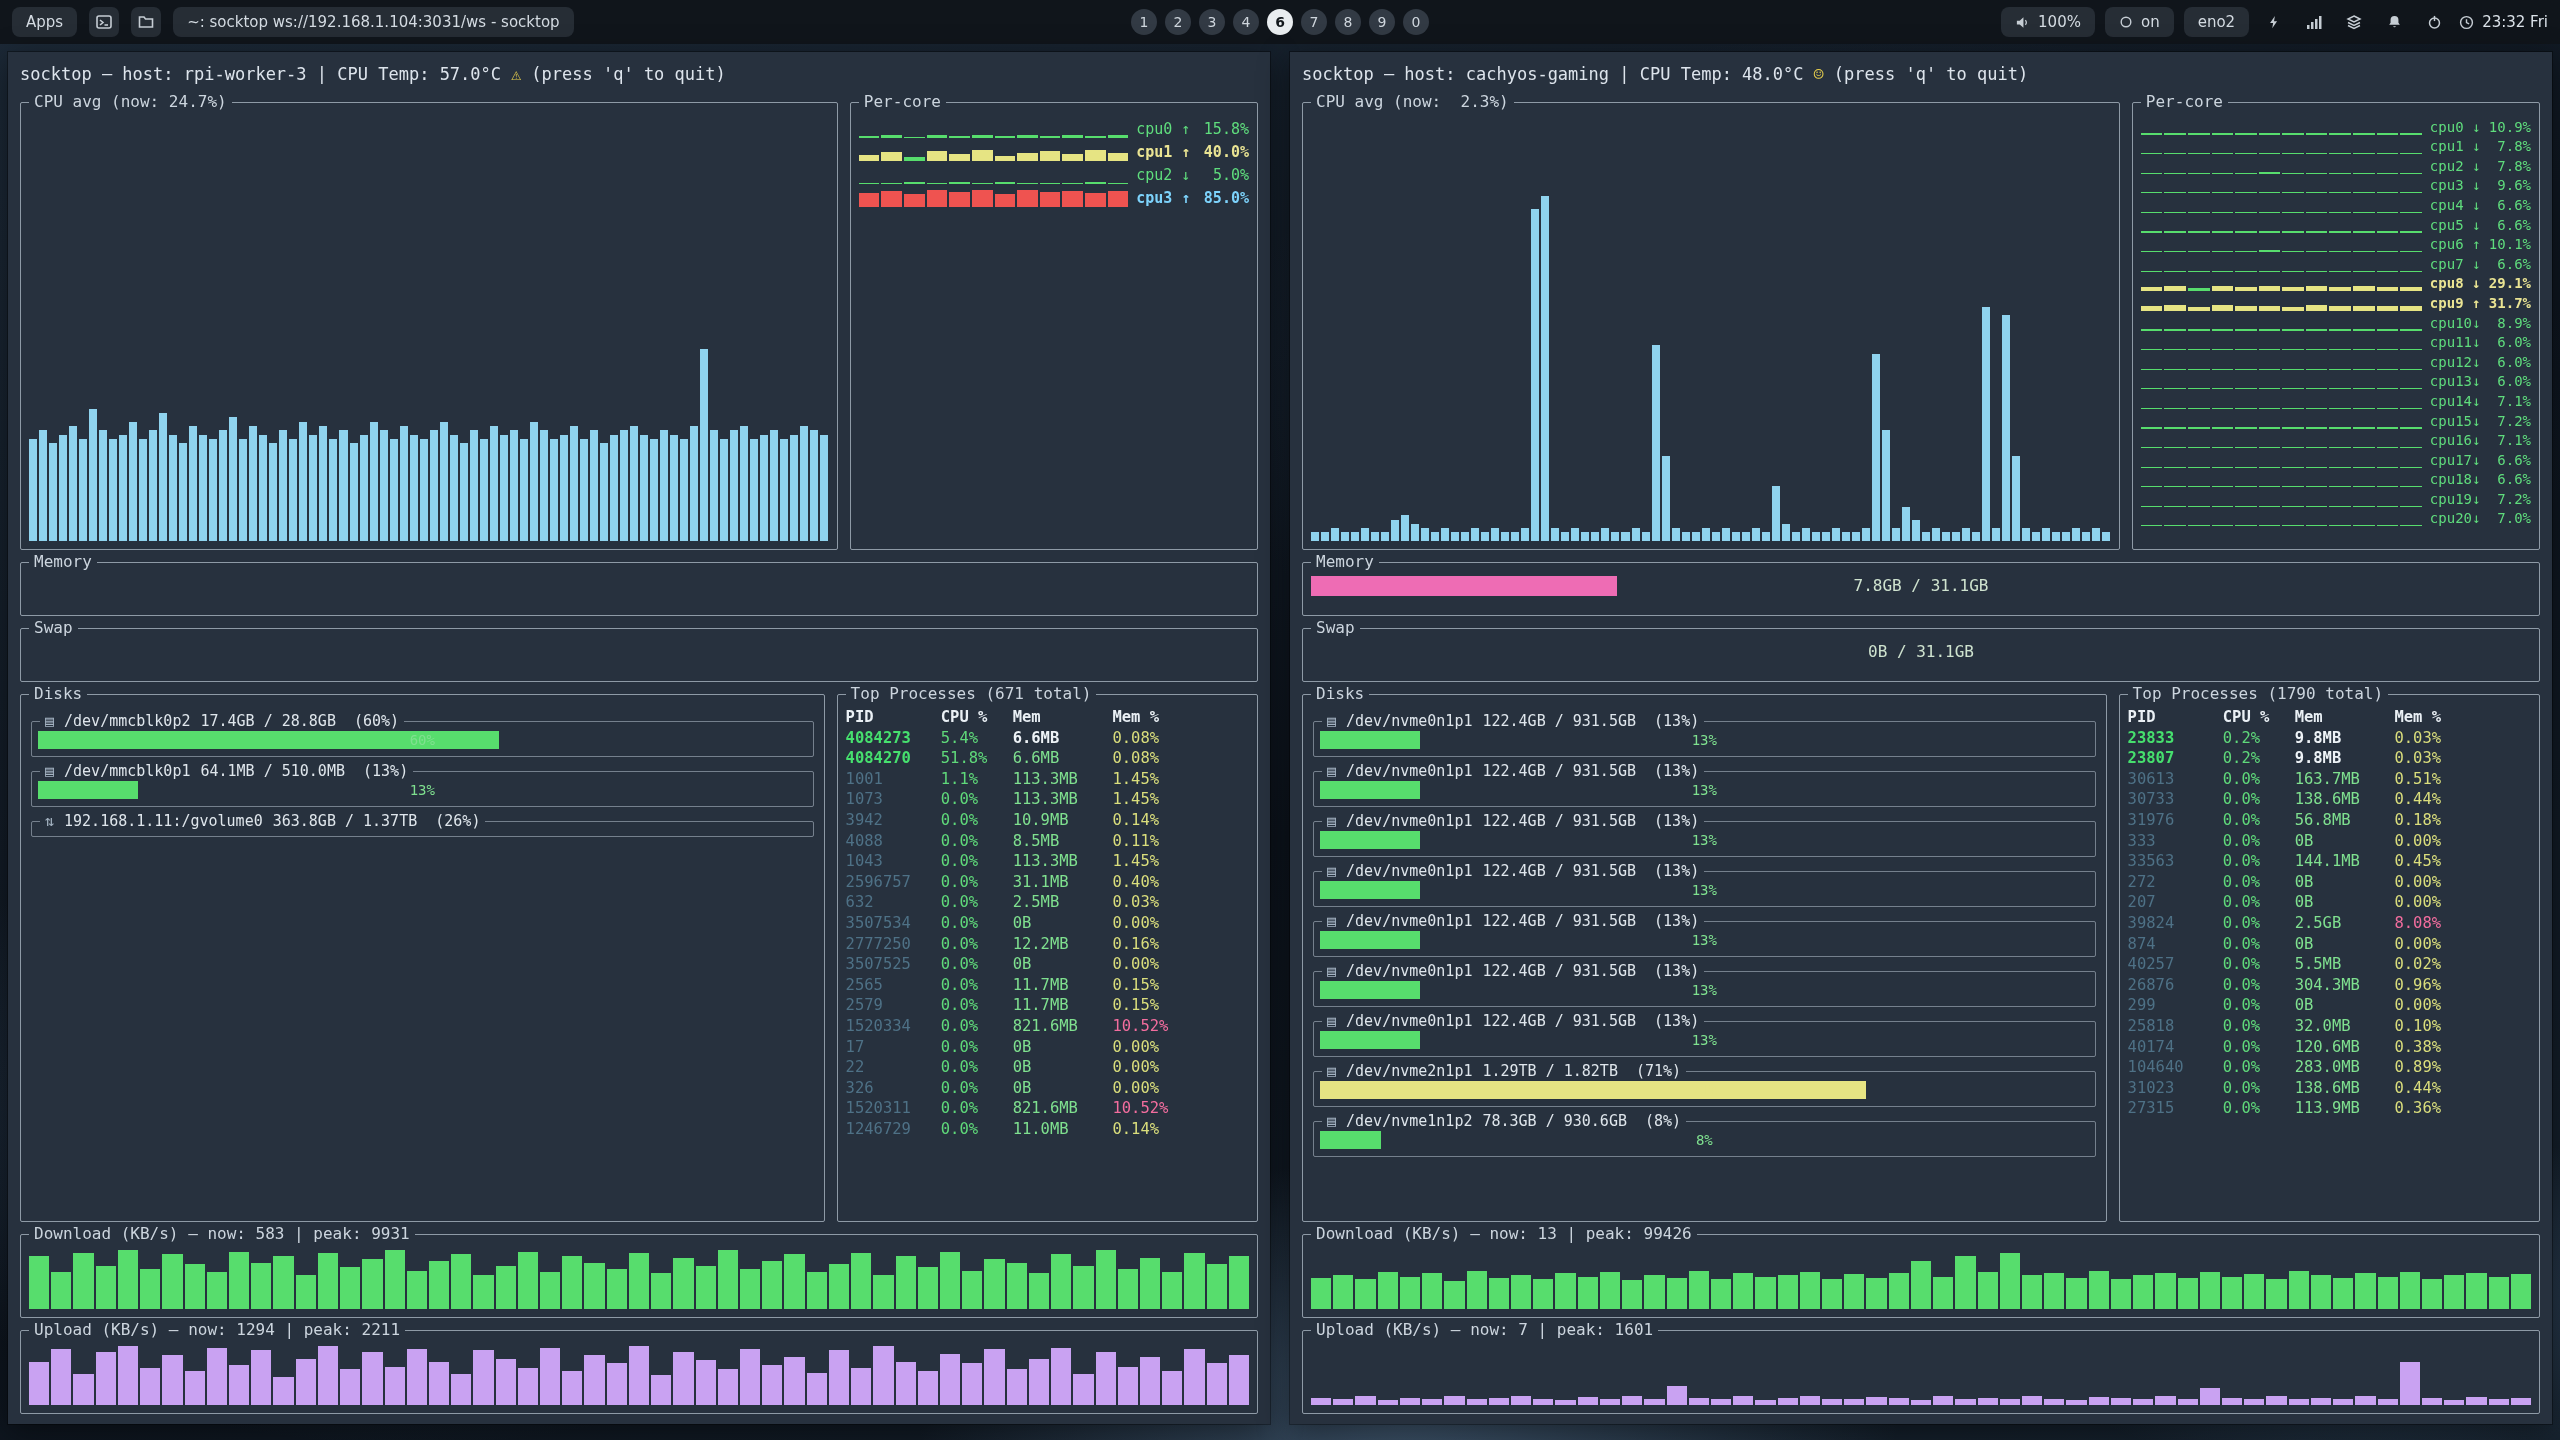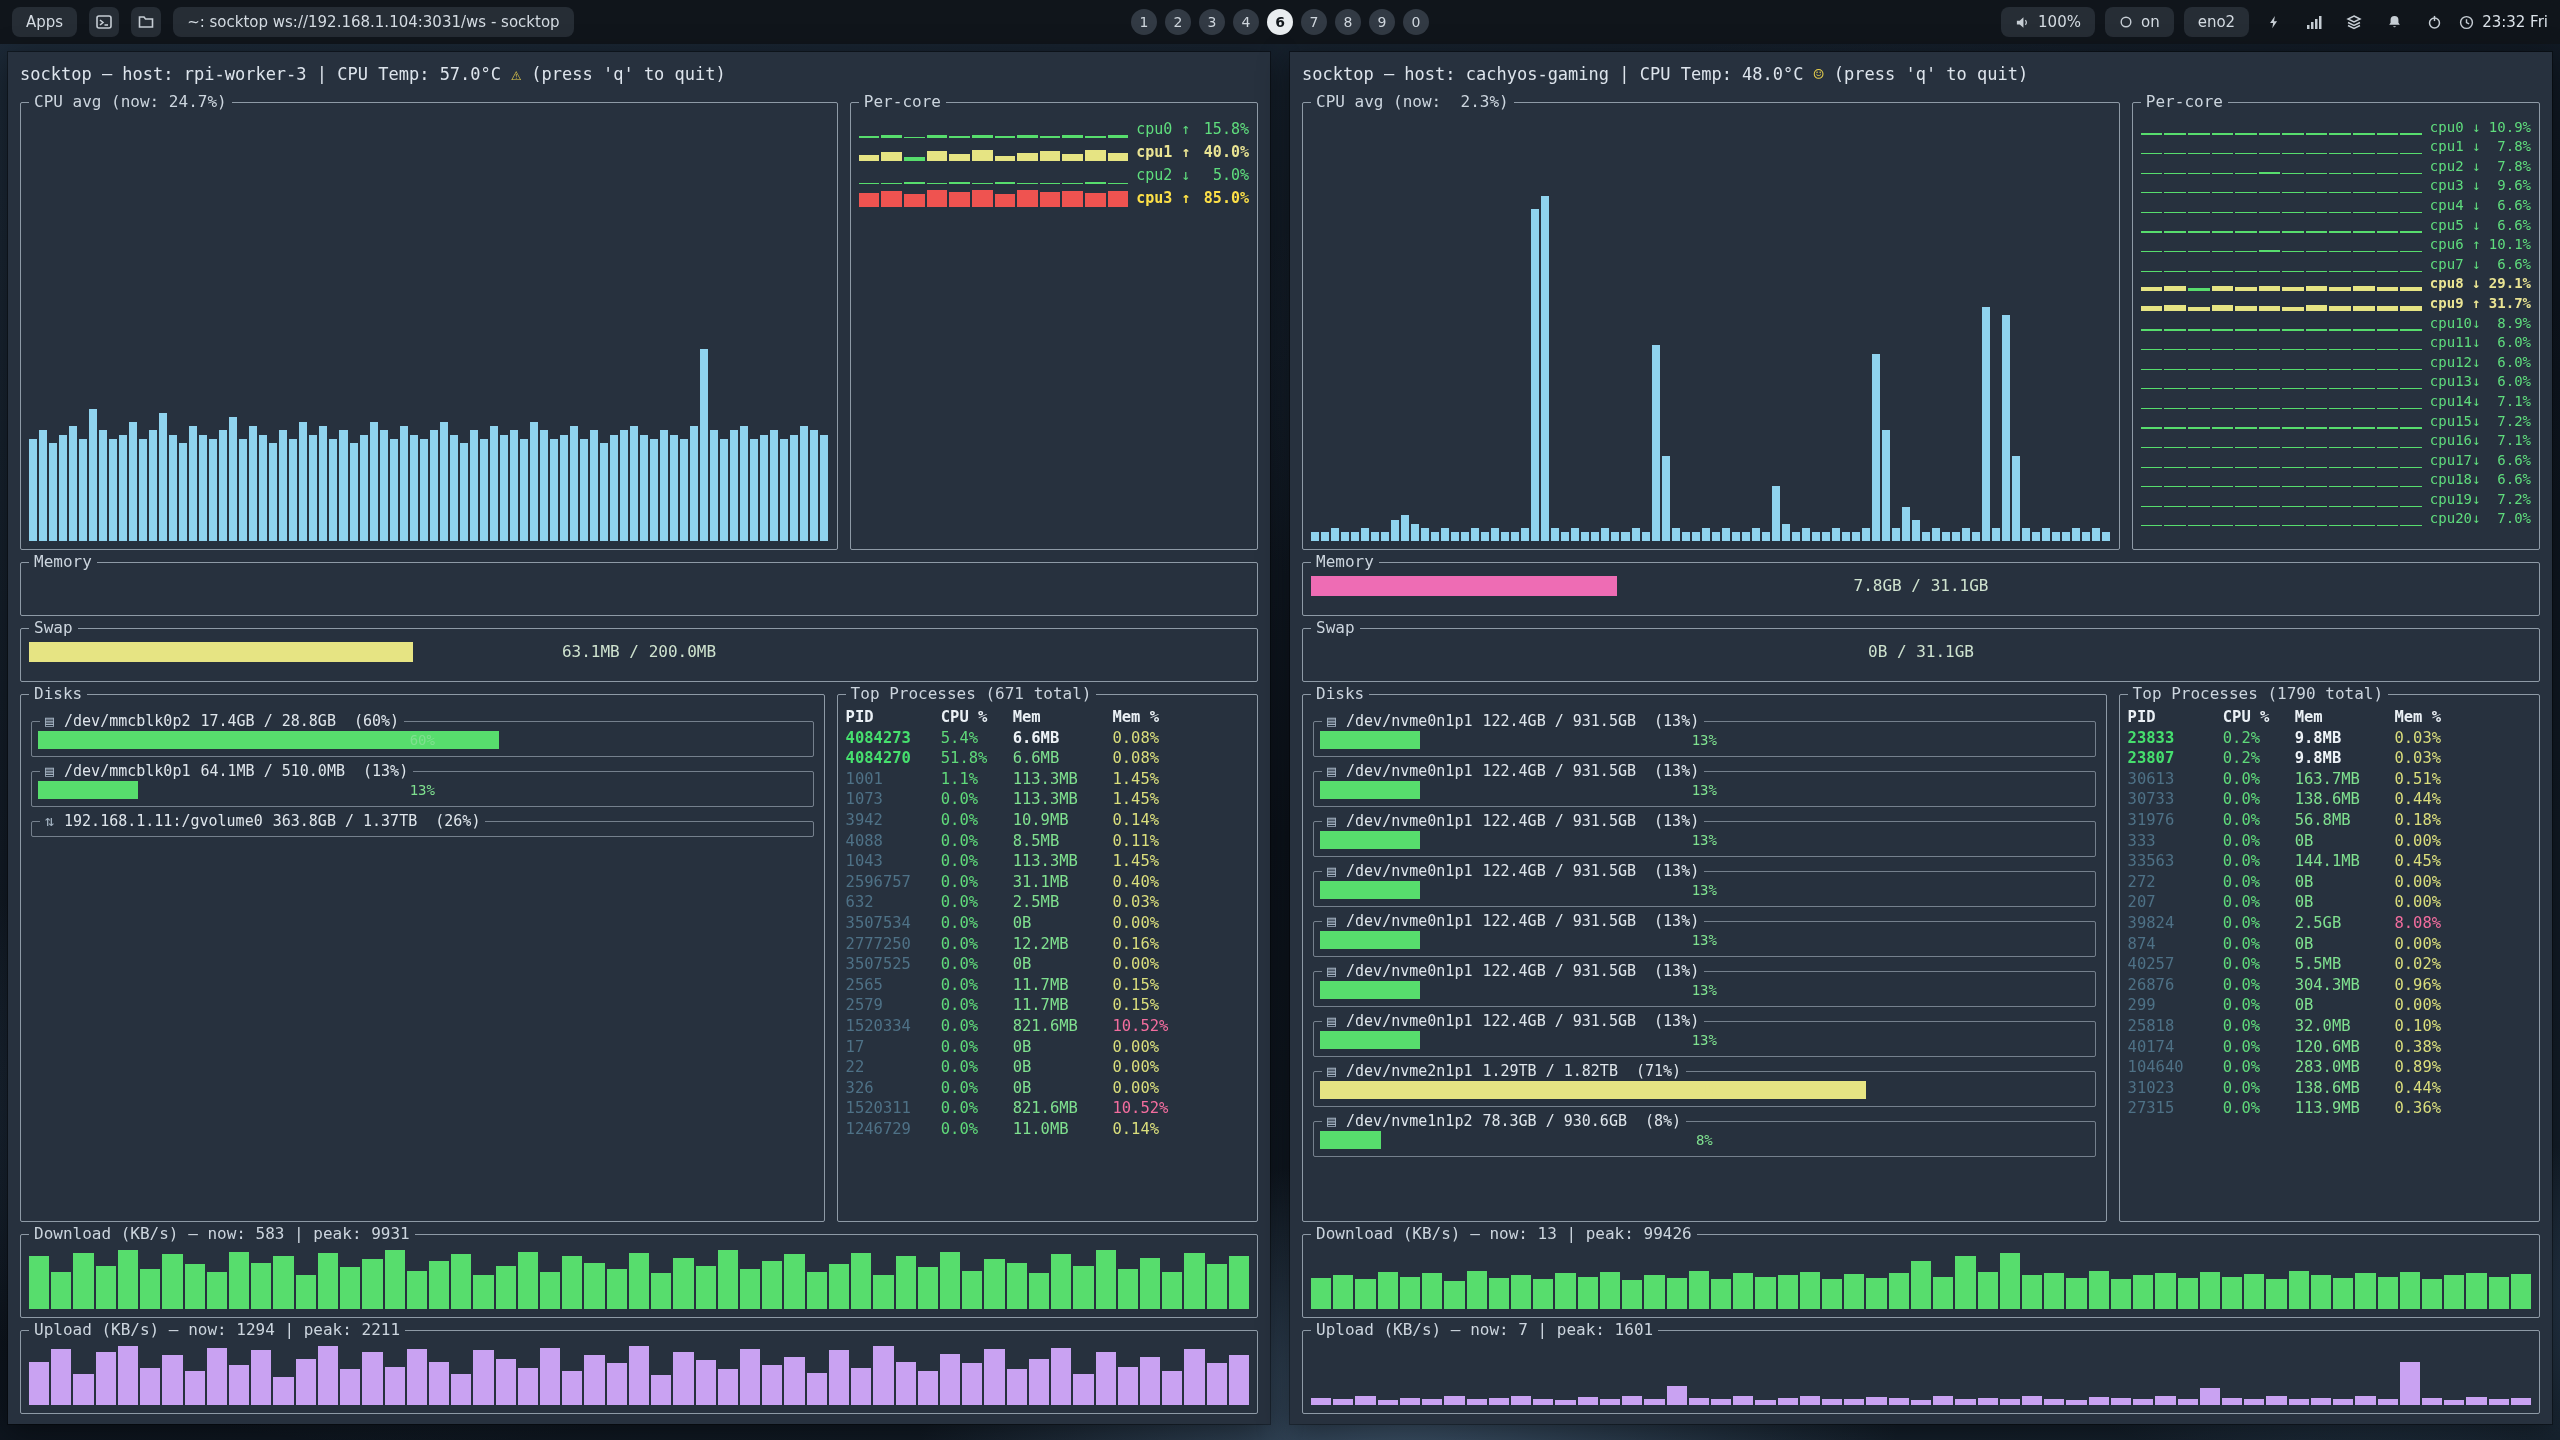--- a/index.html
+++ b/index.html
@@ -50,21 +50,21 @@
 
   .cores{height:100%;display:flex;flex-direction:column;}
   .core-row{display:flex;align-items:flex-end;gap:8px;height:23px;}
   .dense .core-row{height:19.6px;font-size:14px;}
   .spark{flex:1;display:flex;align-items:flex-end;gap:2px;height:82%;}
   .spark .sbar{flex:1;}
   .core-label{display:flex;justify-content:space-between;width:12.5ch;white-space:pre;font-size:15px;}
   .dense .core-label{font-size:14px;width:12ch;}
   .tone-green{color:#5fdd7d;}
   .tone-yellow{color:#eae493;font-weight:bold;}
-  .tone-red{color:#fde047;font-weight:bold;}
+  .tone-red{color:#7dd3fc;font-weight:bold;}
 
   .strip-panel{height:54px;}
   .meter{position:relative;height:22px;}
   .meter .fill{position:absolute;left:0;top:1px;bottom:1px;display:block;}
   .meter-text{position:absolute;inset:0;text-align:center;line-height:22px;font-size:16px;color:#cfe3cf;}
 
   .mid-row{flex:1;min-height:0;margin-top:12px;}
   .mid-row .panel{margin-top:0;}
   .disks-panel{flex:1.95;padding-top:16px;}
   .procs-panel{flex:1;}
@@ -356,26 +356,20 @@
           </div>
       </div>
     </div>
 
     <div class="panel strip-panel">
       <div class="ptitle">Memory</div>
     </div>
 
     <div class="panel strip-panel">
       <div class="ptitle">Swap</div>
-      <div class="panel-body">
-          <div class="meter">
-        <i class="fill" id="left-swap-fill" style="background: var(--yellow); width: 31.5%;"></i>
-        <span class="meter-text">63.1MB / 200.0MB</span>
-      </div>
-        </div>
     </div>
 
     <div class="row mid-row">
       <div class="panel disks-panel">
         <div class="ptitle">Disks</div>
         <div class="panel-body" id="left-disks">
             <div class="disk">
               <span class="disk-title"><span class="disk-icon">▤</span><span class="disk-name">/dev/mmcblk0p2</span><span class="disk-usage">17.4GB / 28.8GB  (60%)</span></span>
               <div class="dmeter">
                 <i class="dfill" style="width: 60%; background: rgb(87, 221, 109);"></i>

